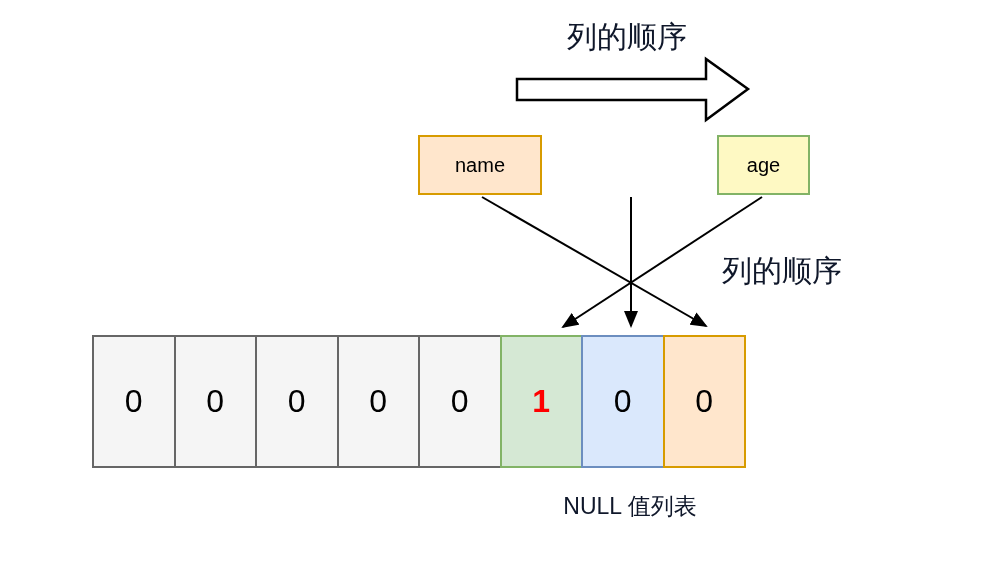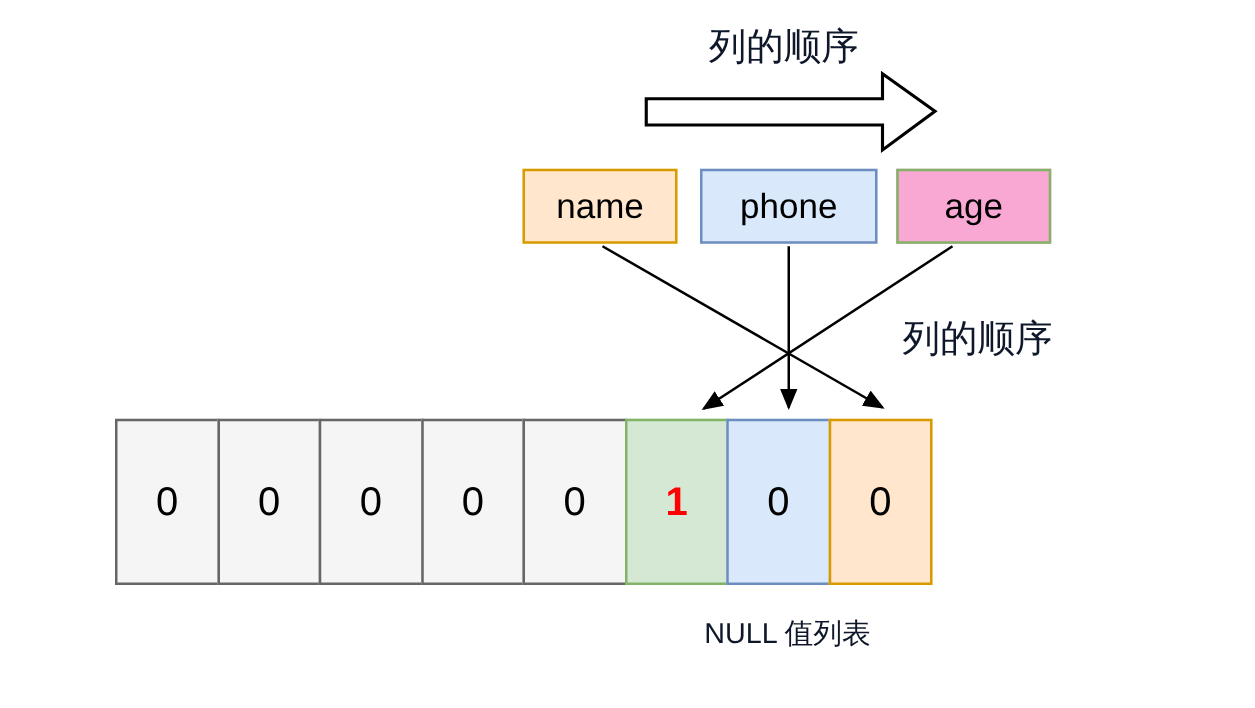--- a/index.html
+++ b/index.html
@@ -23,29 +23,29 @@
   .bottom-label { left: 495px; top: 491px; width: 270px; text-align: center; font-size: 23px; }
 
   .big-arrow-svg { position: absolute; left: 514px; top: 54px; }
 
   .col-box {
     position: absolute;
     box-sizing: border-box;
     display: flex;
     align-items: center;
     justify-content: center;
-    font-size: 28px;
+    font-size: 20px;
     color: #000000;
   }
   .col-name  { left: 418px; top: 135px; width: 124px; height: 60px;
                background: #ffe6cc; border: 2px solid #d79b00; }
   .col-phone { left: 560px; top: 135px; width: 142px; height: 60px;
                background: #dae8fc; border: 2px solid #6c8ebf; }
-  .col-age   { left: 717px; top: 135px; width: 124px; height: 60px;
-               background: #f9a8d4; border: 2px solid #82b366; }
+  .col-age   { left: 717px; top: 135px; width: 93px; height: 60px;
+               background: #fef9c3; border: 2px solid #82b366; }
 
   .map-arrows-svg { position: absolute; left: 0; top: 0; pointer-events: none; }
 
   .cell-row {
     position: absolute;
     left: 92px; top: 335px;
     height: 133px;
     display: flex;
   }
   .cell {
@@ -71,23 +71,20 @@
 <div class="canvas">
 
   <div class="label top-label">列的顺序</div>
 
   <svg class="big-arrow-svg" width="240" height="72" viewBox="0 0 240 72">
     <polygon points="3,25 192,25 192,5 234,35 192,66 192,46 3,46" fill="#ffffff" stroke="#000000" stroke-width="2.5" stroke-linejoin="miter"></polygon>
   </svg>
 
   <div class="col-box col-name">
     <span>name</span>
-  </div>
-  <div class="col-box col-phone">
-    <span>phone</span>
   </div>
   <div class="col-box col-age">
     <span>age</span>
   </div>
 
   <svg class="map-arrows-svg" width="1004" height="566" viewBox="0 0 1004 566">
     <defs>
       <marker id="ah" markerUnits="userSpaceOnUse" markerWidth="18" markerHeight="14" refX="15" refY="7" orient="auto">
         <path d="M0,0 L17,7 L0,14 Z" fill="#000000"></path>
       </marker>

